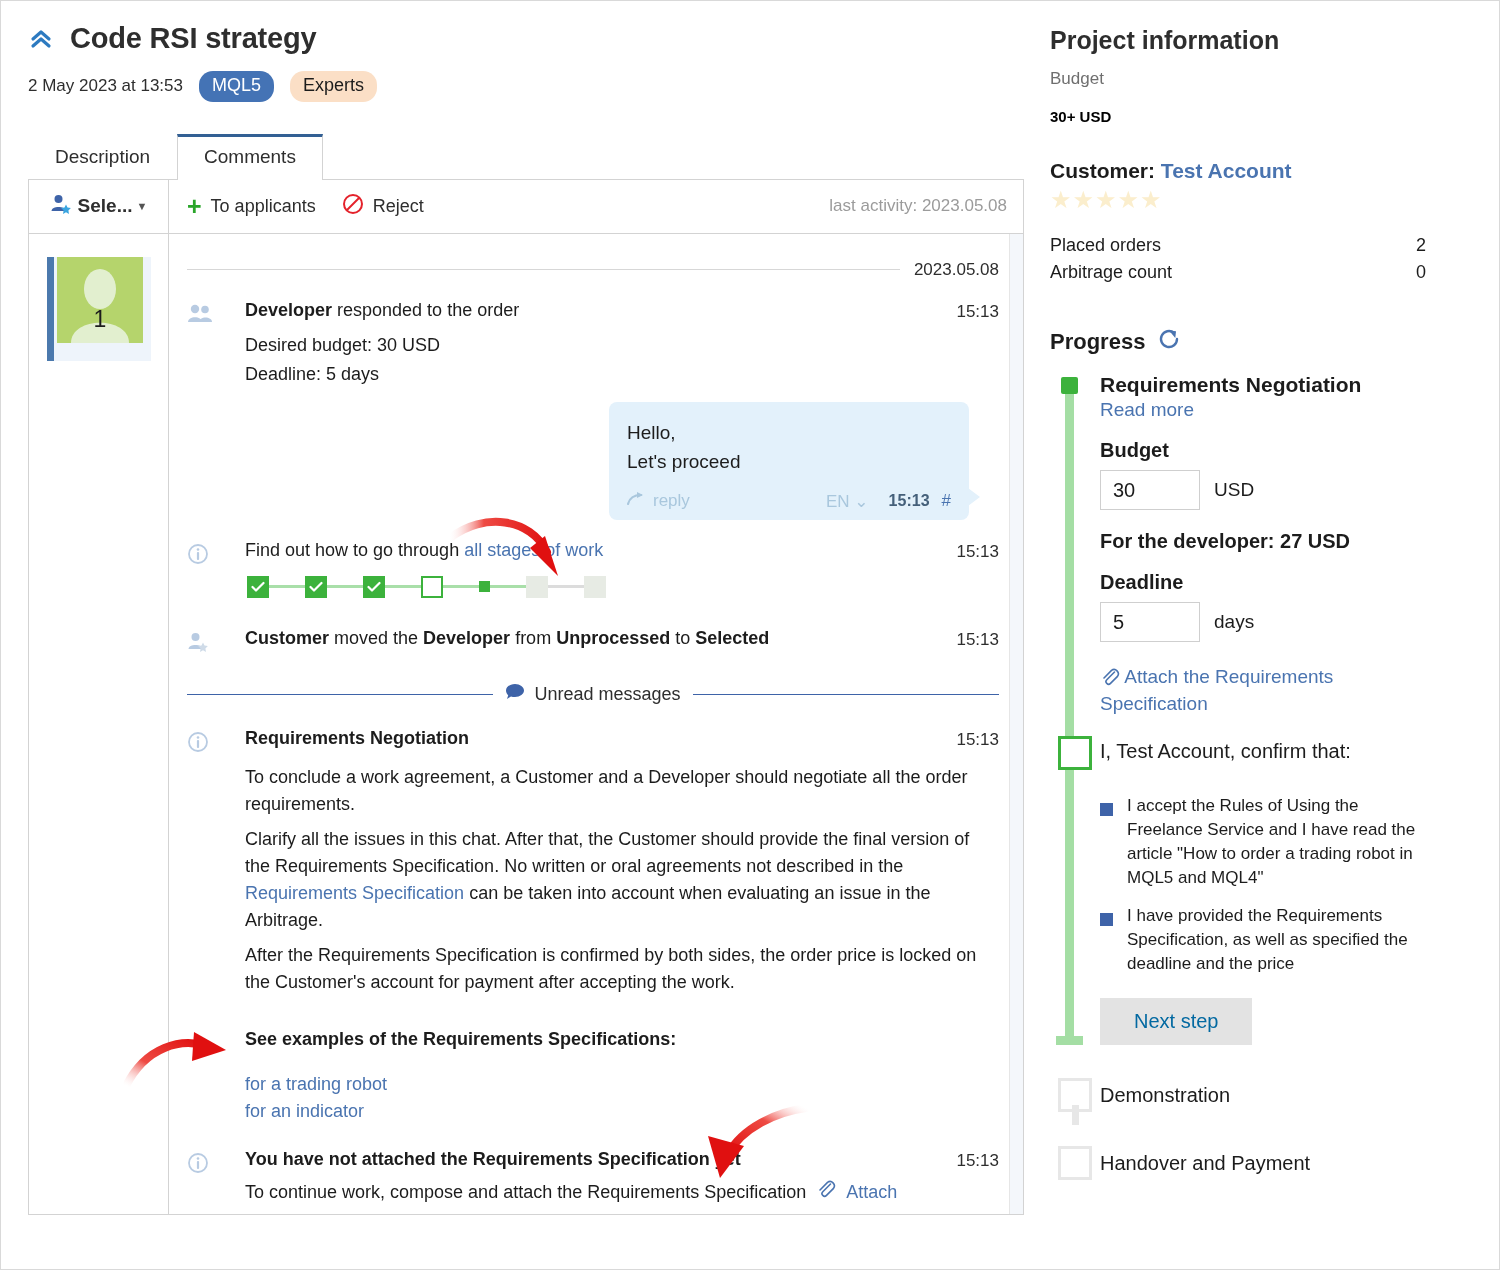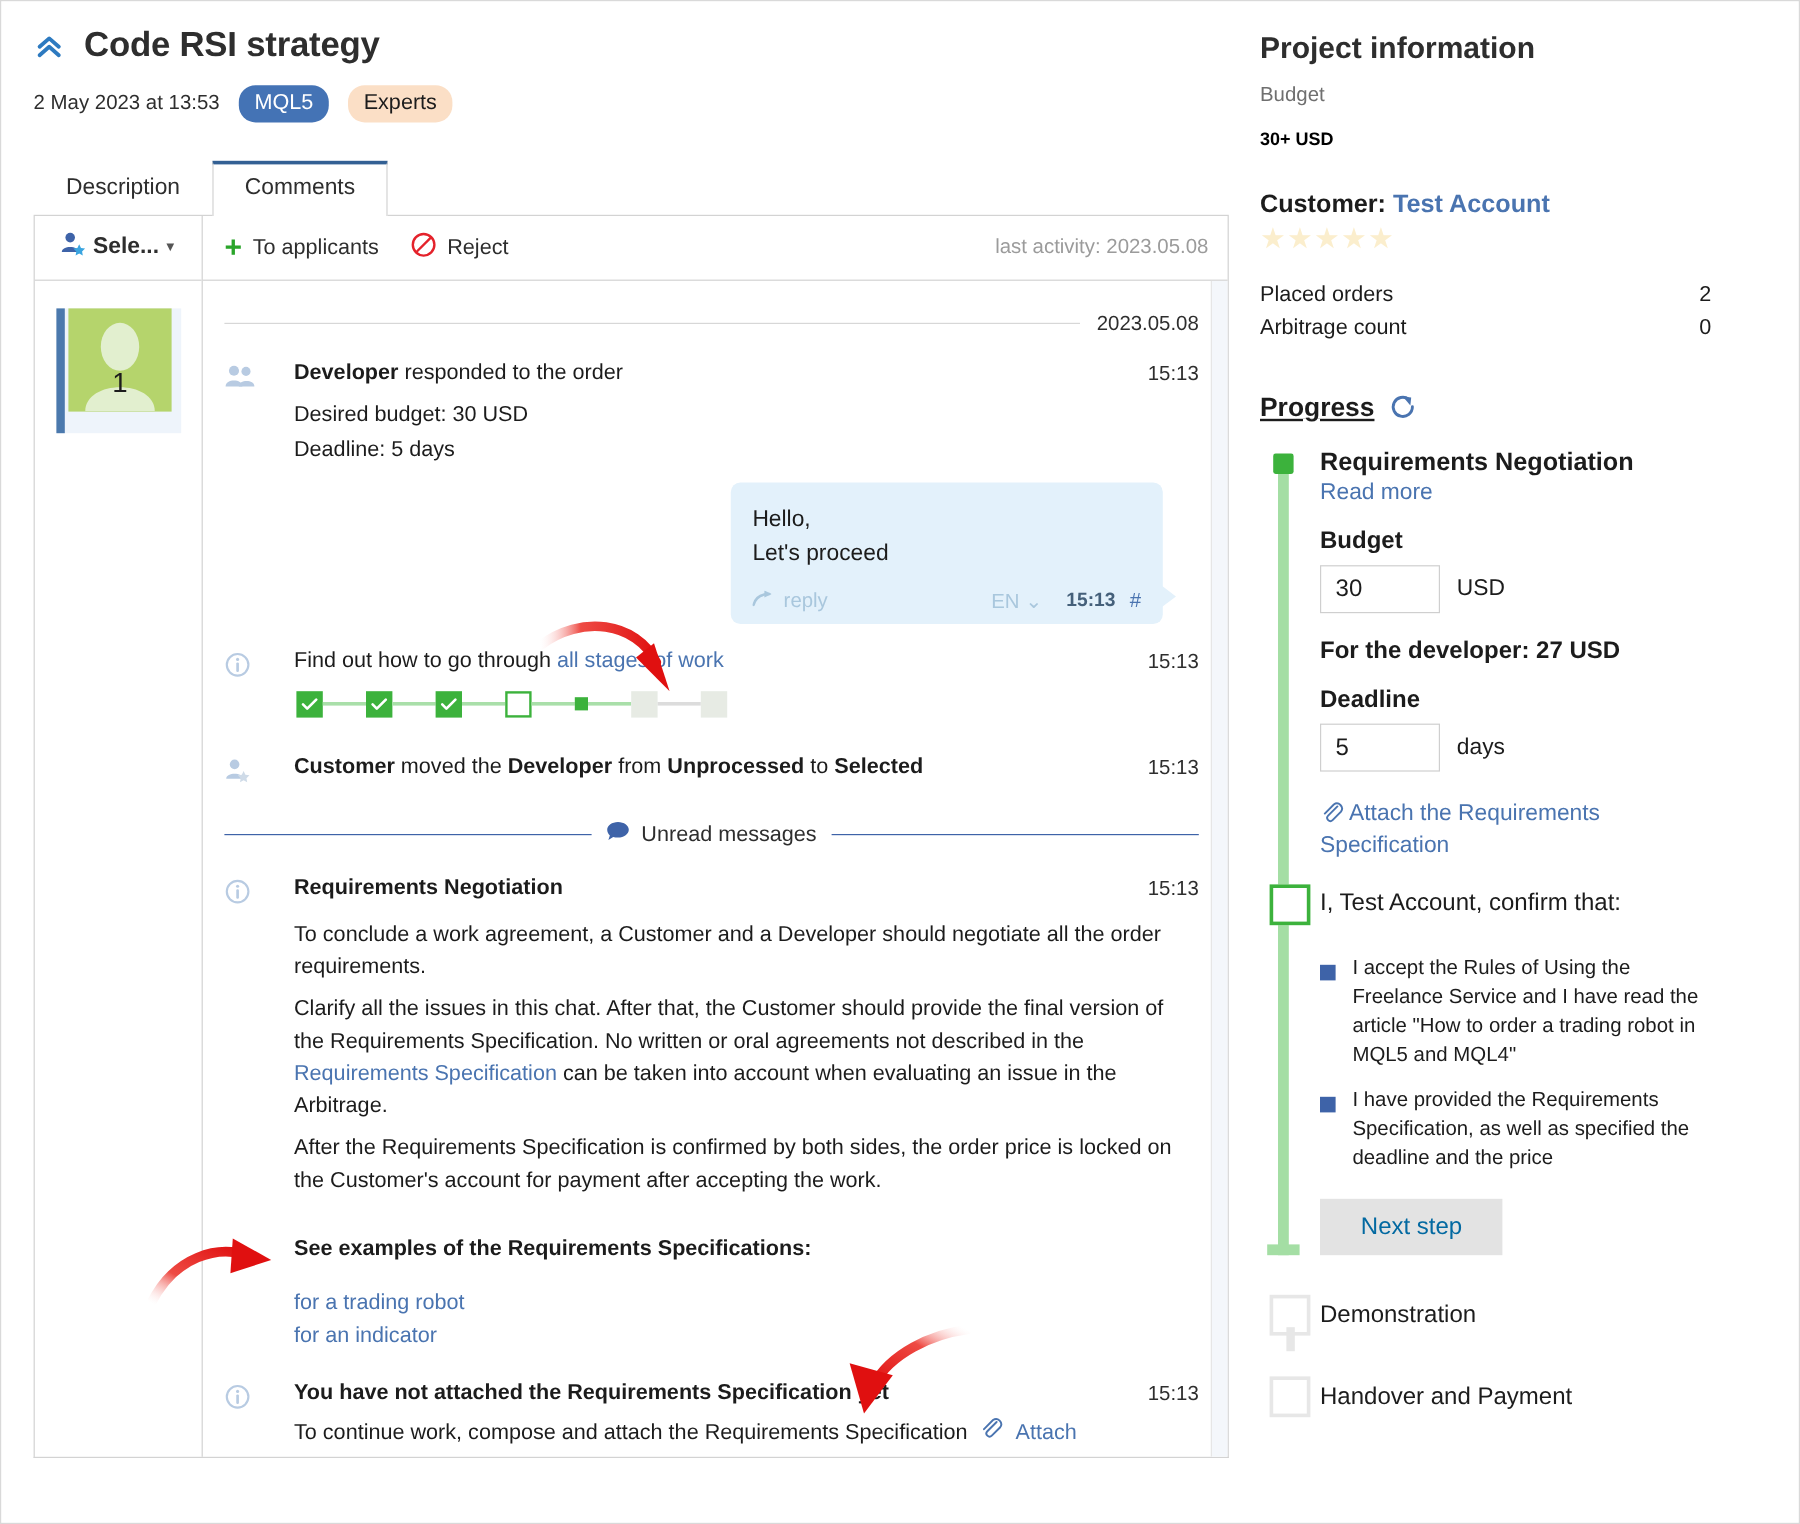--- a/index.html
+++ b/index.html
@@ -107,21 +107,21 @@
   .side h2 { font-size:25px; font-weight:bold; color:#2e2e2e; margin:0 0 14px; }
   .side .lbl-sm { font-size:17px; color:#6f6f6f; }
   .side .val-bold { font-size:15px; font-weight:bold; color:#000000; margin-top:19px; }
   .cust-row { font-size:21px; font-weight:bold; color:#1c1c1c; margin-top:34px; }
   .cust-row .nm { color:#4a74b0; font-weight:bold; }
   .stars { margin-top:4px; font-size:24px; color:#fbeecd; letter-spacing:1px; line-height:1.1; }
   .kv { display:flex; font-size:18px; color:#1c1c1c; margin-top:12px; }
   .kv .k { flex:1; }
   .kv .v { }
 
-  .prog-head { display:flex; align-items:flex-start; gap:12px; margin-top:44px;text-decoration:underline; }
+  .prog-head { display:flex; align-items:flex-end; gap:12px; margin-top:44px; }
   .prog-head h3 { font-size:22px; font-weight:bold; color:#1c1c1c; margin:0; }
 
   .timeline { position:relative; margin-top:18px; padding-left:50px; }
   .tl-line { position:absolute; left:15px; top:8px; bottom:0; width:9px; background:#a4dea4; }
   .tl-dot { position:absolute; left:11px; top:4px; width:17px; height:17px; background:#3cb23c; border-radius:2px; z-index:2; }
   .tl-foot { position:absolute; left:6px; bottom:0; width:27px; height:9px; background:#a4dea4; z-index:2; }
 
   .step-title { font-size:21px; font-weight:bold; color:#1c1c1c; }
   .read-more { font-size:19px; color:#4a74b0; margin-top:2px; display:inline-block; cursor:pointer; }
   .fld-label { font-size:20px; font-weight:bold; color:#1c1c1c; margin-top:18px; }

